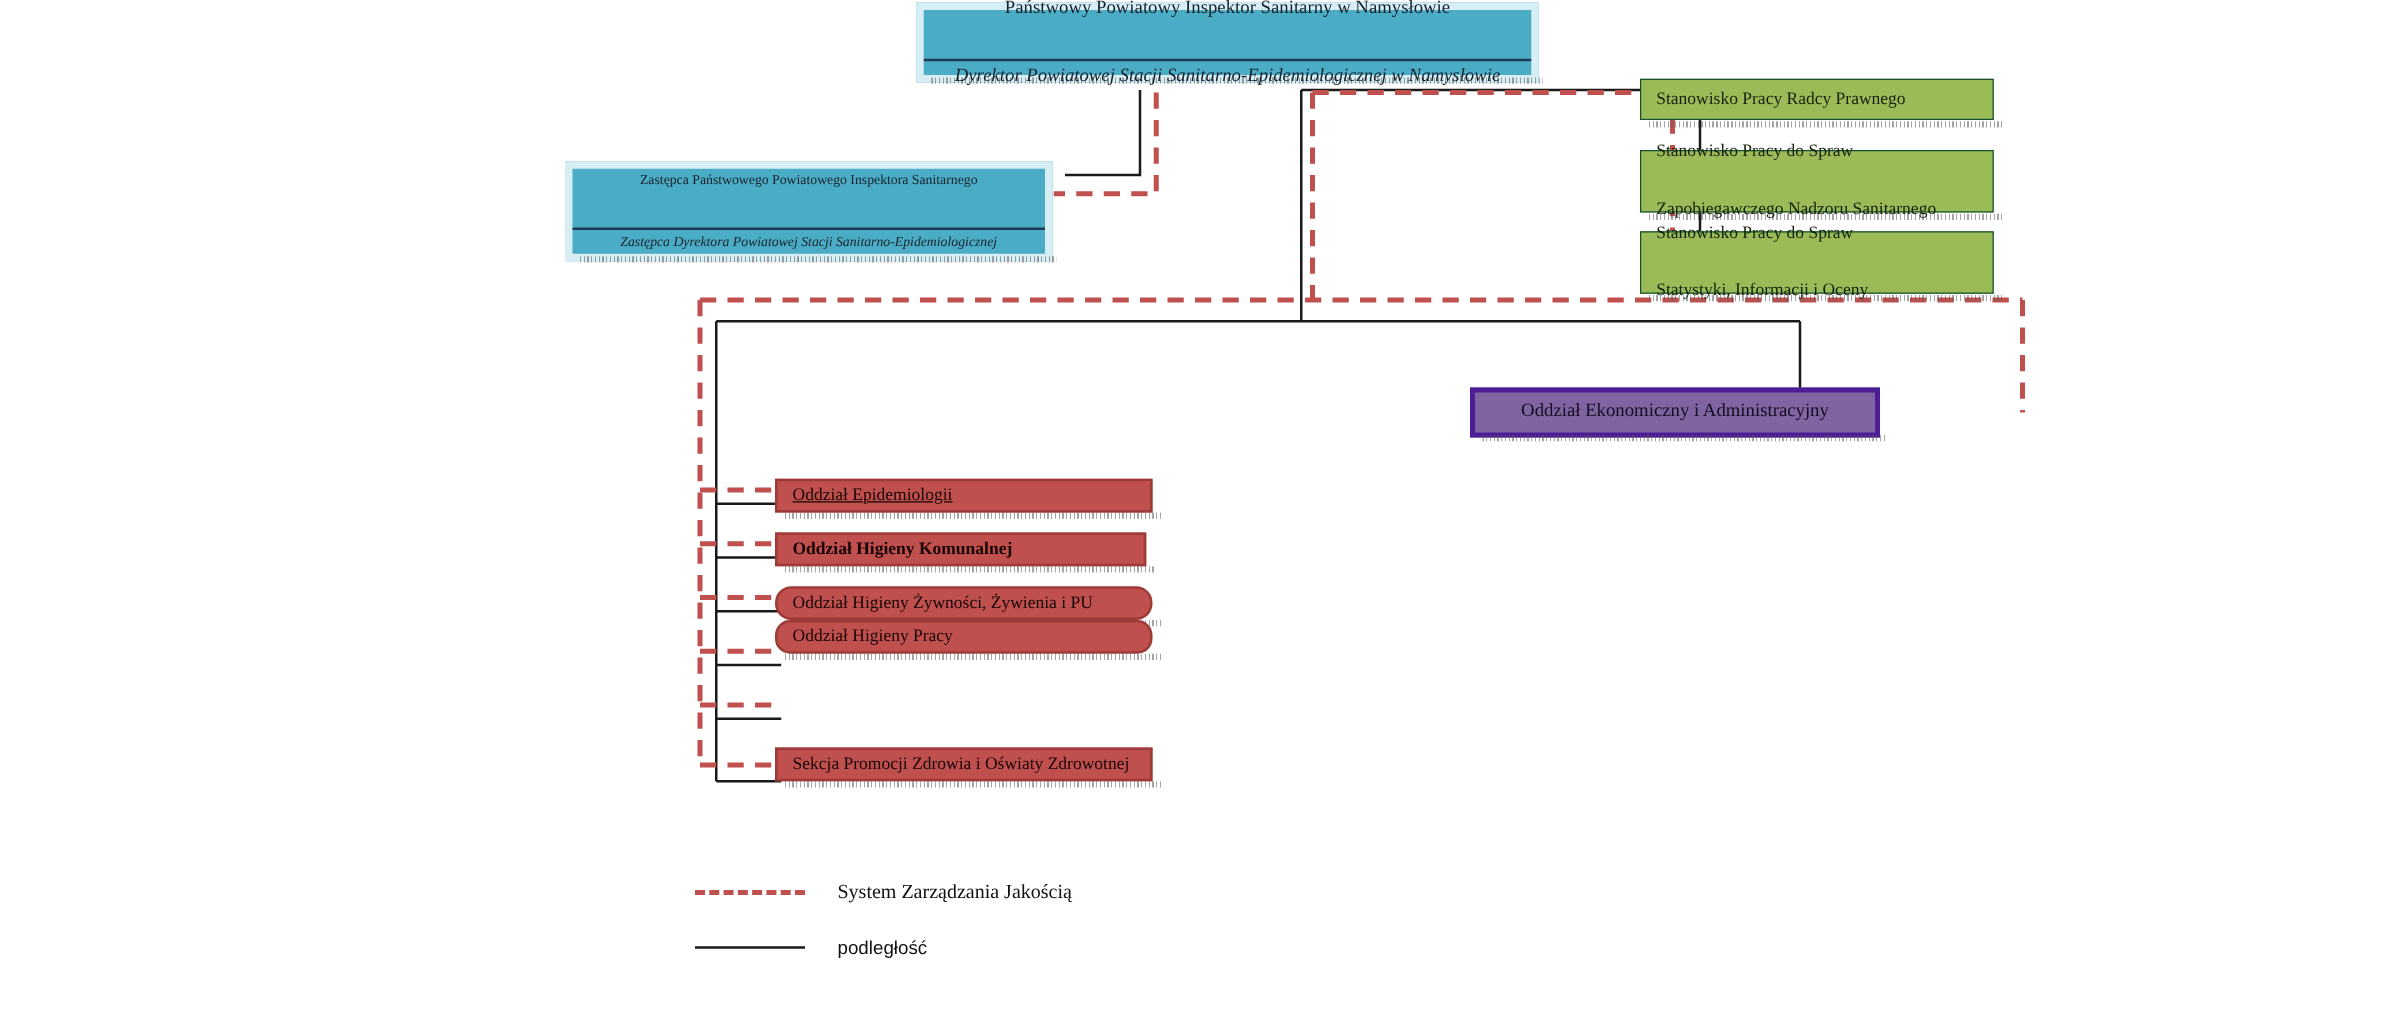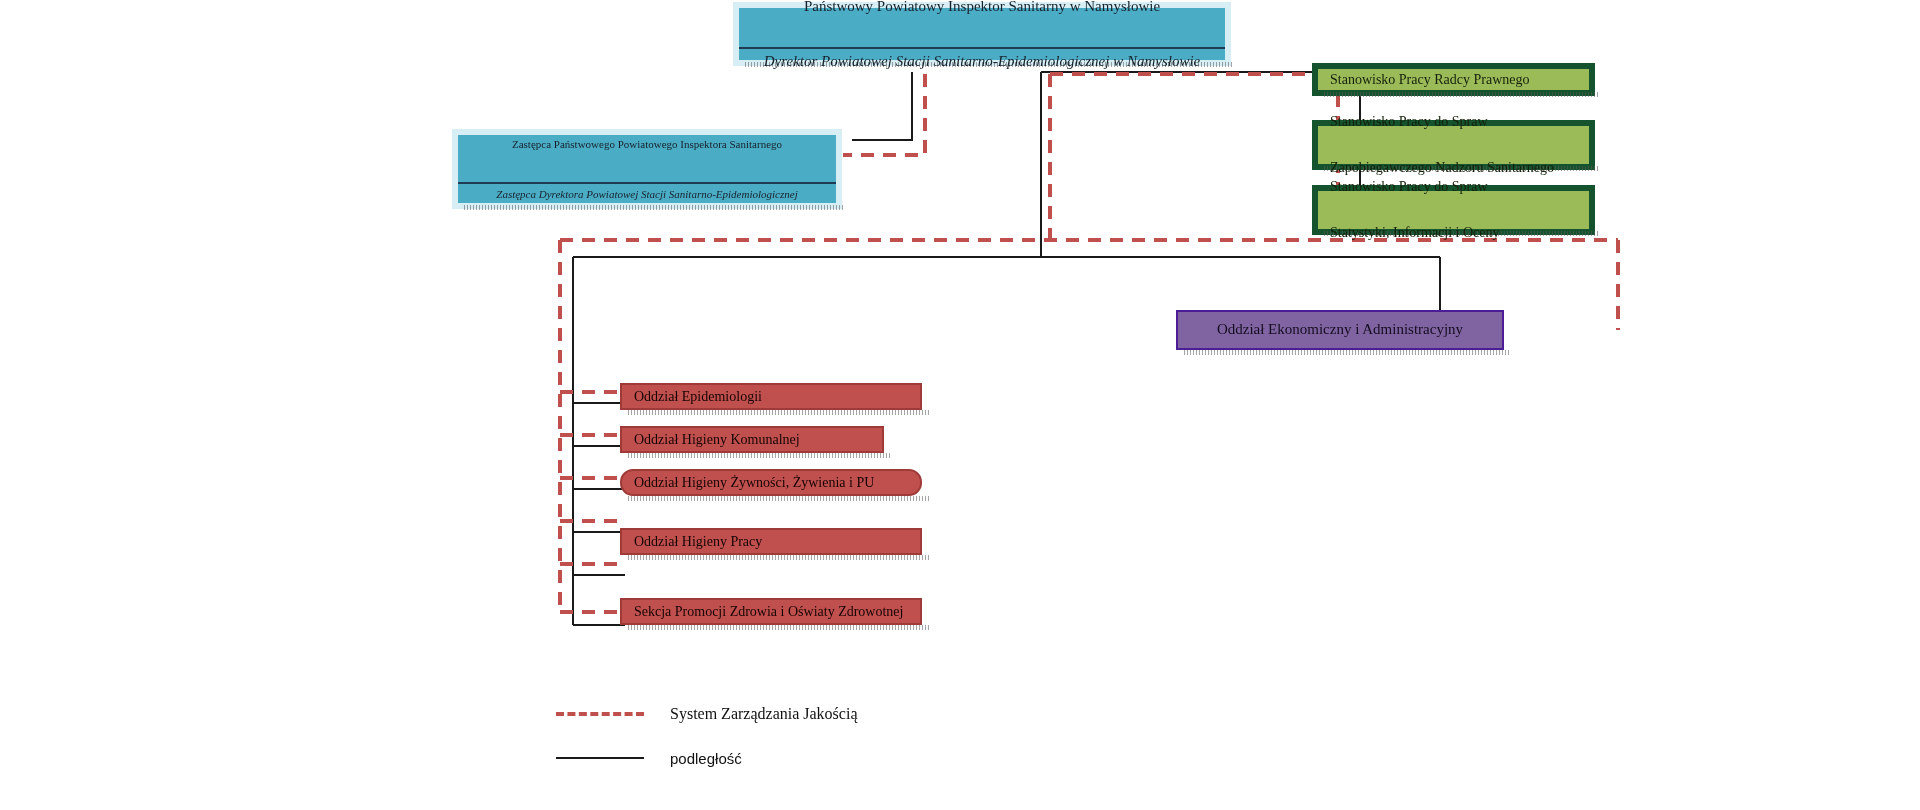--- a/index.html
+++ b/index.html
@@ -66,30 +66,30 @@
     padding: 3px 10px;
   }
   .box-blue .nrow + .nrow {
     border-top: 2px solid #1f3c52;
     font-style: italic;
   }
 
   
   .box-green {
     background: #9BBB59;
-    border: 6px solid #14532d;
+    border: 1px solid #14532d;
     color: #15210a;
     padding: 4px 10px 4px 12px;
     text-align: left;
   }
 
   
   .box-purple {
     background: #8064A2;
-    border: 2px solid #4c1d95;
+    border: 4px solid #4c1d95;
     color: #140c20;
     text-align: center;
     padding: 4px 10px;
   }
 
   
   .box-red {
     background: #C0504D;
     border: 2px solid #9E3A37;
     color: #170404;
@@ -226,33 +226,33 @@
 
   <div class="node box-green fs-green" style="left:1312px; top:185px; width:283px; height:50px;">
     <span class="nlabel">Stanowisko Pracy do Spraw</span>
     <span class="nlabel">Statystyki, Informacji i Oceny</span>
   </div>
 
   <div class="node box-purple fs-purple" style="left:1176px; top:310px; width:328px; height:40px;">
     <span class="nlabel">Oddział Ekonomiczny i Administracyjny</span>
   </div>
 
-  <div class="node box-red fs-red" style="left:620px; top:383px; width:302px; height:27px;">
+  <div class="node box-red fs-red" style="left:620px; top:383px; width:302px; height:27px;text-decoration:underline;">
     <span class="nlabel">Oddział Epidemiologii</span>
   </div>
 
-  <div class="node box-red fs-red" style="left:620px; top:426px; width:264px; height:27px;">
+  <div class="node box-red fs-red" style="left:620px; top:426px; width:297px; height:27px;font-weight:bold;">
     <span class="nlabel">Oddział Higieny Komunalnej</span>
   </div>
 
   <div class="node box-red fs-red" style="left:620px; top:469px; width:302px; height:27px;border-radius:13px;">
     <span class="nlabel">Oddział Higieny Żywności, Żywienia i PU</span>
   </div>
 
-  <div class="node box-red fs-red" style="left:620px; top:528px; width:302px; height:27px;">
+  <div class="node box-red fs-red" style="left:620px; top:496px; width:302px; height:27px;border-radius:12px;">
     <span class="nlabel">Oddział Higieny Pracy</span>
   </div>
 
 
   <div class="node box-red fs-red" style="left:620px; top:598px; width:302px; height:27px;">
     <span class="nlabel">Sekcja Promocji Zdrowia i Oświaty Zdrowotnej</span>
   </div>
 
   <div id="legend">
     <div class="legend-row">

